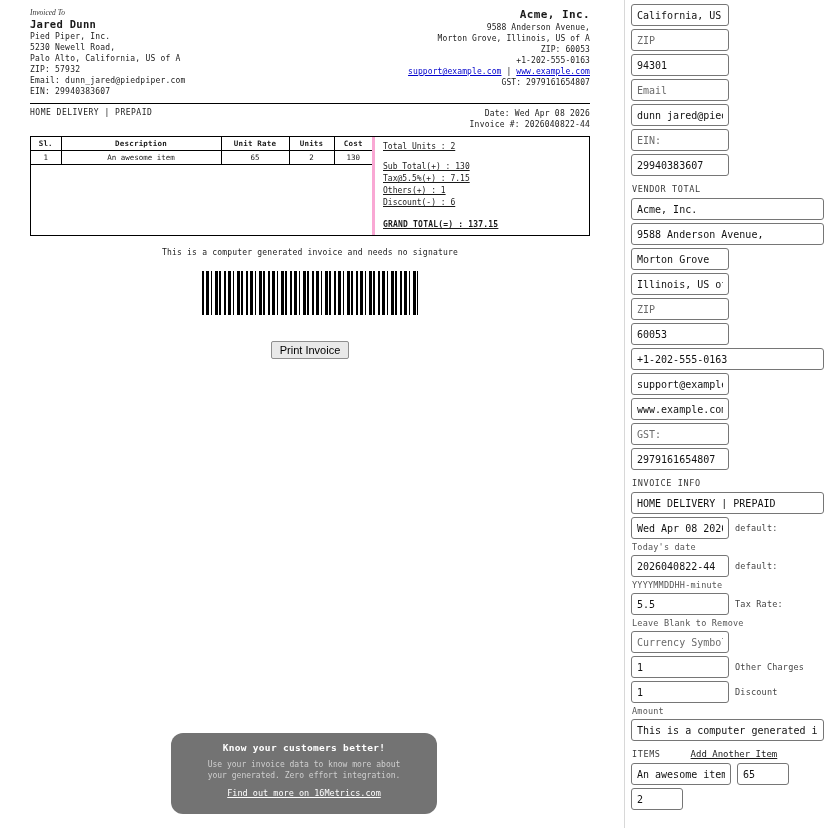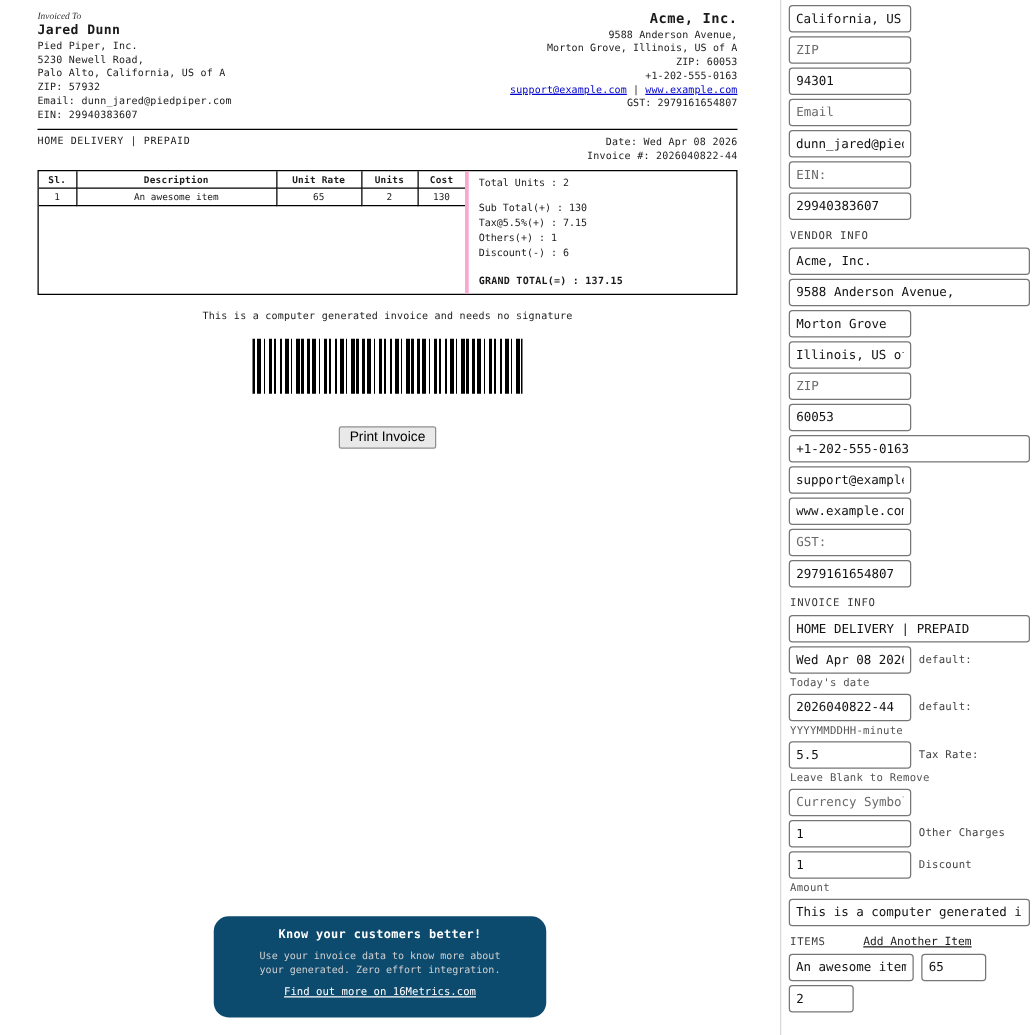--- a/index.html
+++ b/index.html
@@ -119,20 +119,21 @@
     text-align: center;
   }
   table.items td:last-child { border-right: 0; }
   .items-spacer { height: 52px; }
 
   .totals-col {
     width: 185px;
     padding: 4px 6px 4px 8px;
     font-size: 8px;
     line-height: 12px;
+    text-decoration: underline;
   }
   .totals-col .sub { margin-top: 8px; }
   .totals-col .grand {
     margin-top: 10px;
     font-weight: bold;
     letter-spacing: .2px;
   }
 
   .inv-note {
     text-align: center;
@@ -172,21 +173,21 @@
     border: 1px solid #8f8f8f;
     border-radius: 2px;
     cursor: pointer;
   }
 
   
   .promo {
     position: absolute;
     left: 171px; top: 733px;
     width: 266px; height: 81px;
-    background: #0c4a6e;
+    background: #737373;
     border-radius: 12px;
     color: #cfcfcf;
     font-family: "DejaVu Sans Mono", monospace;
     text-align: center;
     padding: 9px 28px;
   }
   .promo-title {
     color: #fff;
     font-weight: bold;
     font-size: 9.5px;
@@ -373,21 +374,21 @@
   <div class="form">
 
     <input class="fld w-mid" type="text" value="California, US of A" style="">
     <input class="fld w-mid" type="text" placeholder="ZIP" style="">
     <input class="fld w-mid" type="text" value="94301" style="">
     <input class="fld w-mid" type="text" placeholder="Email" style="">
     <input class="fld w-mid" type="text" value="dunn_jared@piedpiper.com" style="">
     <input class="fld w-mid" type="text" placeholder="EIN:" style="">
     <input class="fld w-mid" type="text" value="29940383607" style="">
 
-    <div class="section-label">VENDOR INFO</div>
+    <div class="section-label">VENDOR TOTAL</div>
 
     <input class="fld w-wide" type="text" value="Acme, Inc." style="">
     <input class="fld w-wide" type="text" value="9588 Anderson Avenue," style="">
     <input class="fld w-mid" type="text" value="Morton Grove" style="">
     <input class="fld w-mid" type="text" value="Illinois, US of A" style="">
     <input class="fld w-mid" type="text" placeholder="ZIP" style="">
     <input class="fld w-mid" type="text" value="60053" style="">
     <input class="fld w-wide" type="text" value="+1-202-555-0163" style="">
     <input class="fld w-mid" type="text" value="support@example.com" style="">
     <input class="fld w-mid" type="text" value="www.example.com" style="">

